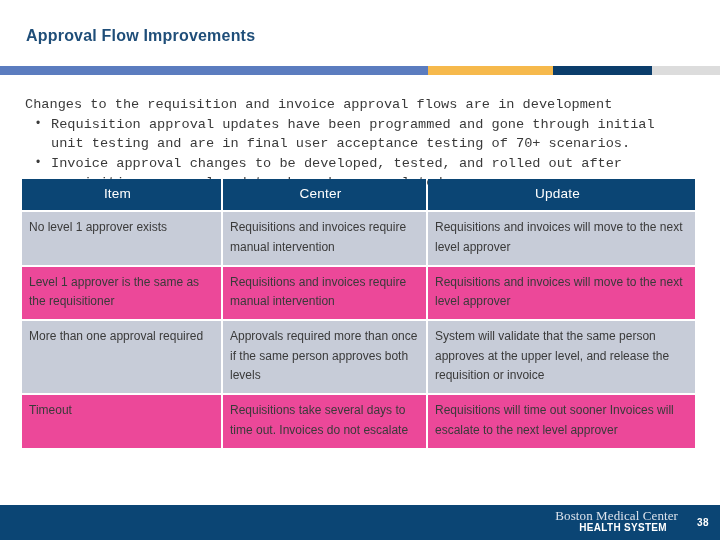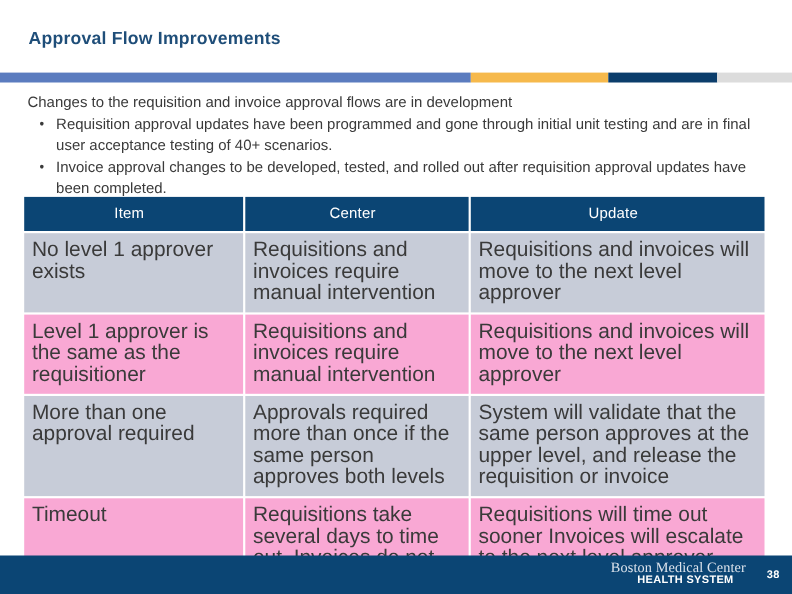--- a/index.html
+++ b/index.html
@@ -39,25 +39,26 @@
   .accent-seg { height: 100%; }
   .accent-blue   { width: 428px; background: #5B7CBF; }
   .accent-orange { width: 125px; background: #F6B94C; }
   .accent-navy   { width:  99px; background: #0B3D6B; }
   .accent-gray   { width:  68px; background: #DCDCDC; }
 
   
   .body-block {
     position: absolute;
     left: 25px;
-    top: 83px;
+    top: 95px;
     width: 670px;
     color: #3A3A3A;
     font-size: 13.6px;
     line-height: 19.5px;
+    font-family: Liberation Mono, monospace;
   }
   .lead-line { white-space: nowrap; }
   .bullet-row {
     display: flex;
     align-items: flex-start;
   }
   .bullet-mark {
     width: 26px;
     flex: 0 0 26px;
     text-align: center;
@@ -75,40 +76,40 @@
     top: 177px;
     width: 673px;
     border-collapse: separate;
     border-spacing: 2px 2px;
     table-layout: fixed;
   }
   .data-table th,
   .data-table td {
     vertical-align: top;
     padding: 6px 7px 8px 7px;
-    font-size: 19px;
+    font-size: 12px;
     line-height: 19.3px;
     font-weight: normal;
     color: #3A3A3A;
   }
   .data-table th {
     background: #0B4574;
     color: #ffffff;
     text-align: center;
     font-weight: normal;
     font-size: 13.6px;
     padding: 5px 14px 7px 6px;
     letter-spacing: 0.2px;
   }
   .col-item    { width: 199px; }
   .col-current { width: 203px; }
   .col-update  { width: 267px; }
 
   tbody tr.row-dark  td { background: #C7CCD8; }
-  tbody tr.row-light td { background: #f9a8d4; }
+  tbody tr.row-light td { background: #ec4899; }
 
   .cell-pad-1 { padding-bottom: 22px; }
   .cell-pad-2 { padding-bottom: 22px; }
   .cell-pad-4 { padding-bottom: 21px; }
 
   
   .footer-bar {
     position: absolute;
     left: 0;
     top: 505px;
@@ -161,21 +162,21 @@
   <div class="accent-seg accent-orange"></div>
   <div class="accent-seg accent-navy"></div>
   <div class="accent-seg accent-gray"></div>
 </div>
 
 <div class="body-block">
   <div class="lead-line">Changes to the requisition and invoice approval flows are in development</div>
 
   <div class="bullet-row">
     <span class="bullet-mark">•</span>
-    <span class="bullet-text">Requisition approval updates have been programmed and gone through initial unit testing and are in final user acceptance testing of 40+ scenarios.</span>
+    <span class="bullet-text">Requisition approval updates have been programmed and gone through initial unit testing and are in final user acceptance testing of 70+ scenarios.</span>
   </div>
 
   <div class="bullet-row">
     <span class="bullet-mark">•</span>
     <span class="bullet-text">Invoice approval changes to be developed, tested, and rolled out after requisition approval updates have been completed.</span>
   </div>
 </div>
 
 <table class="data-table">
   <colgroup>

